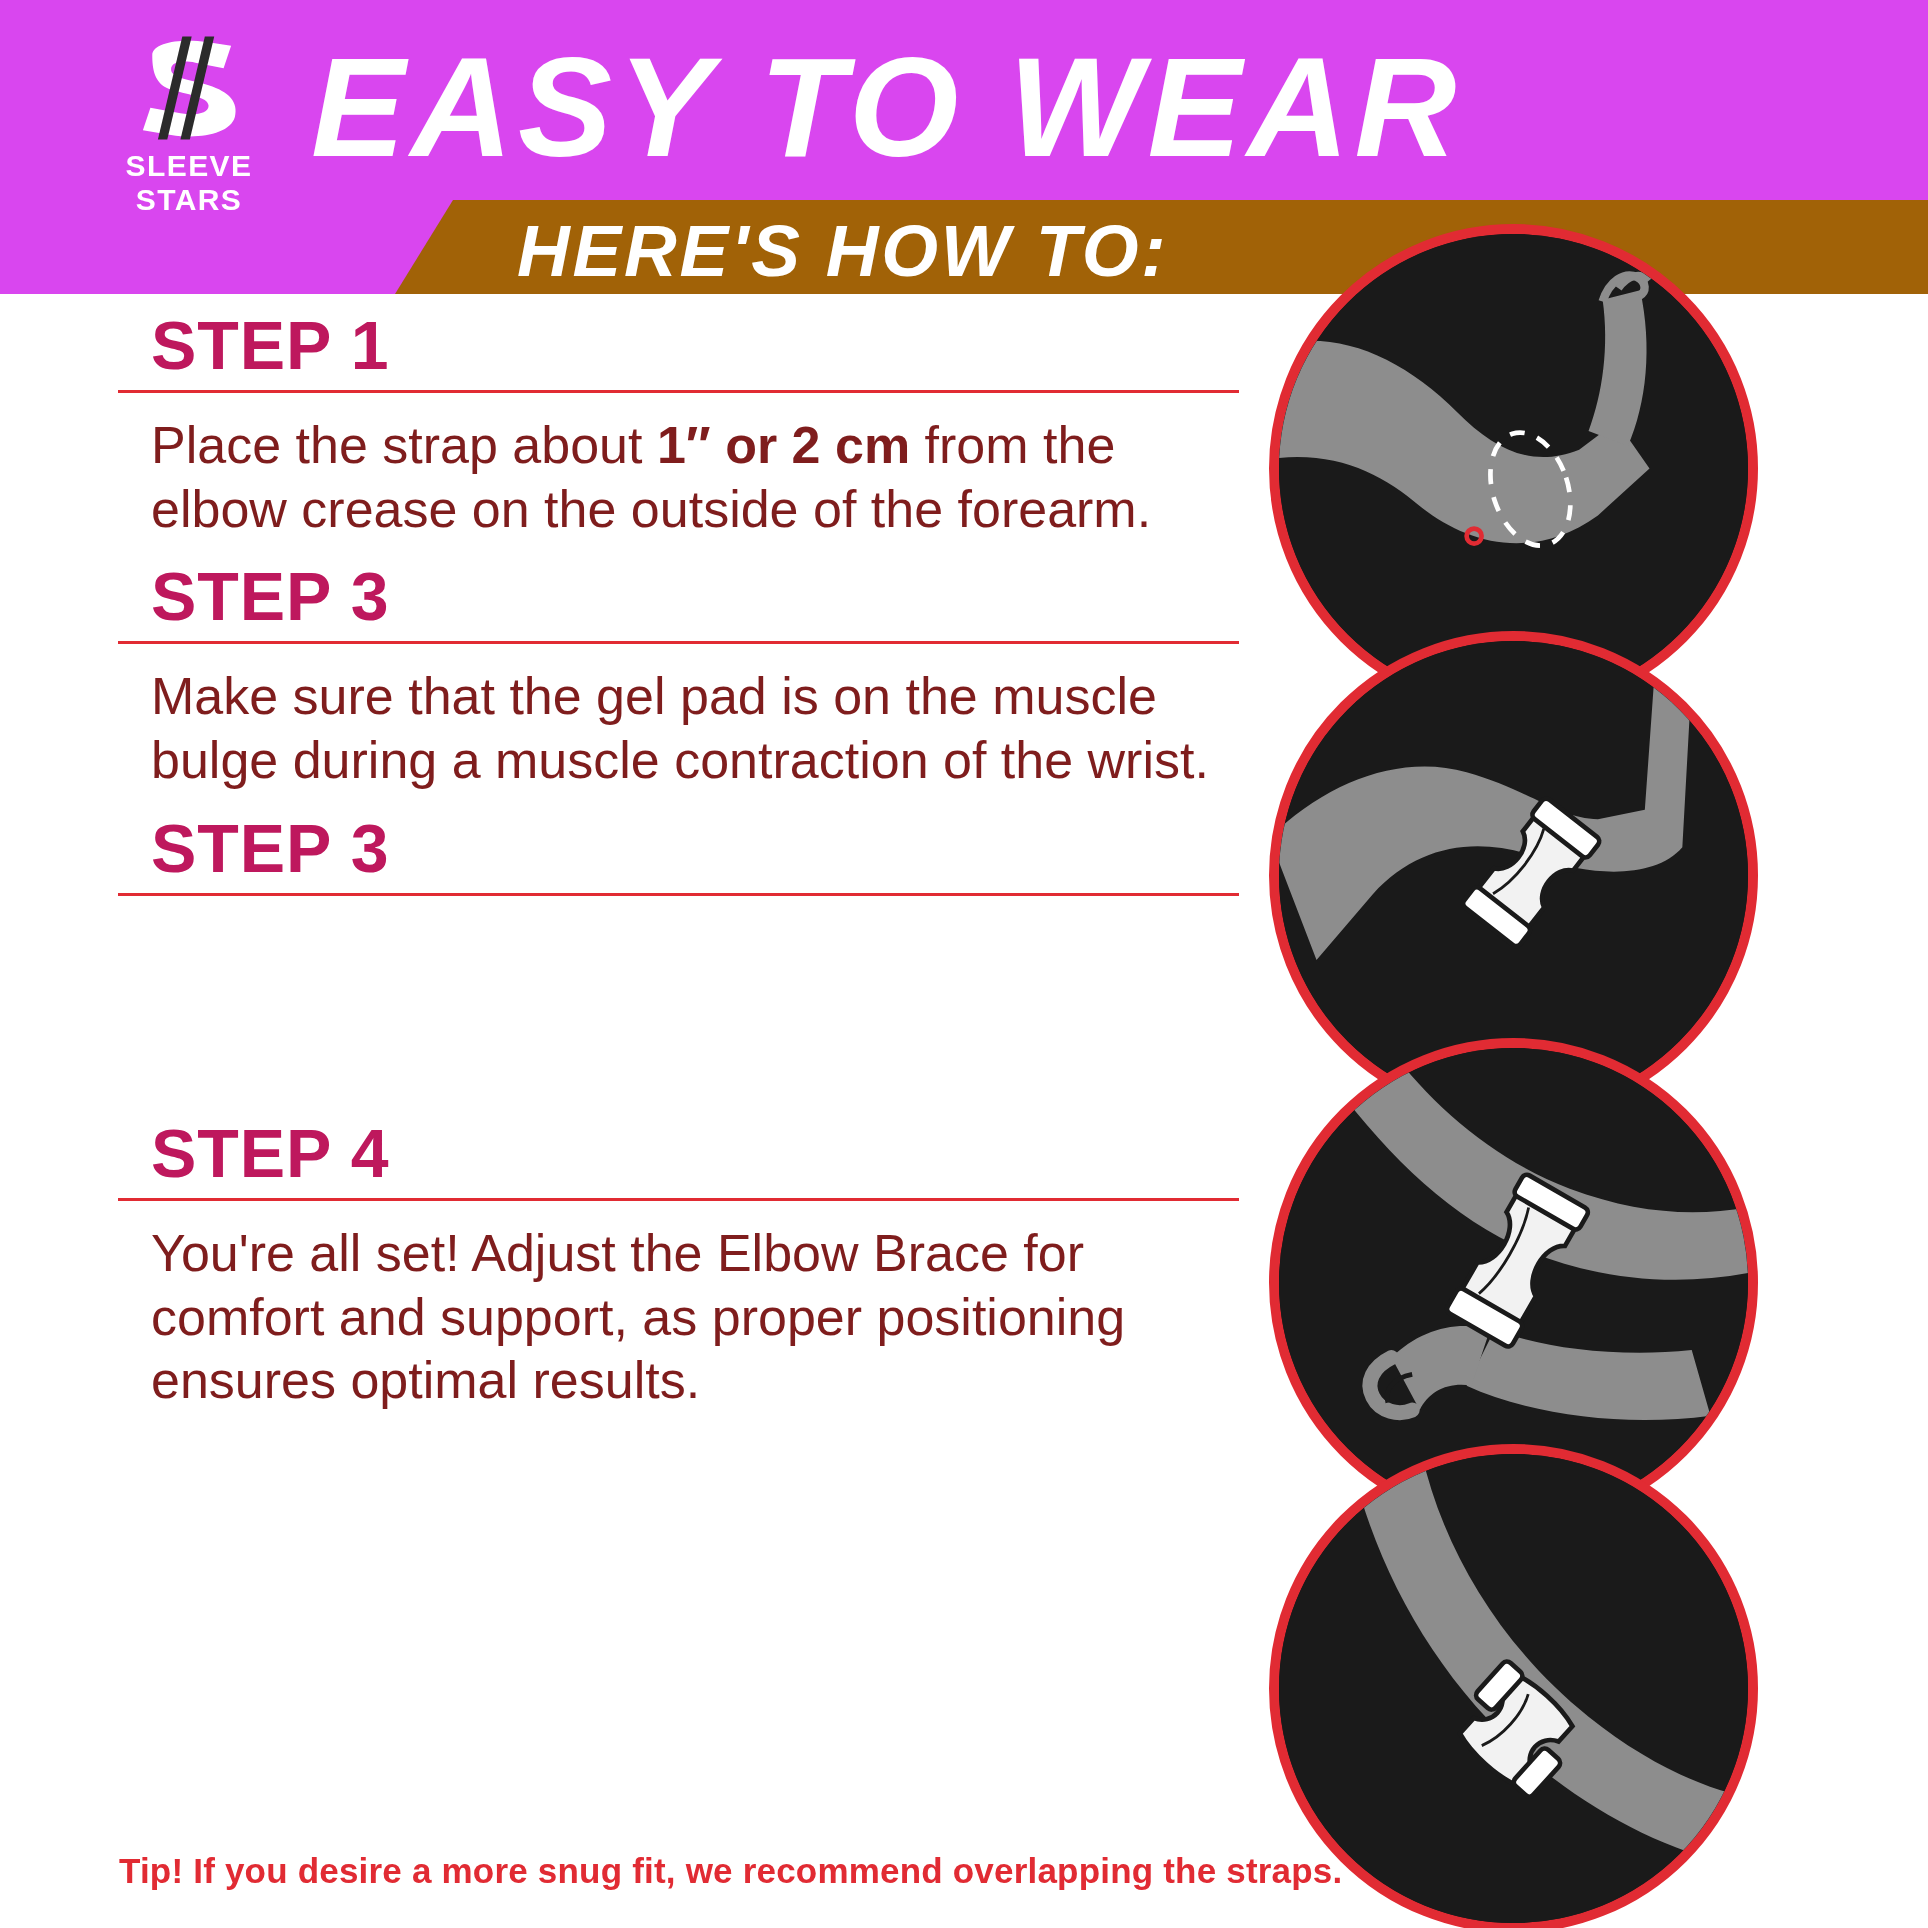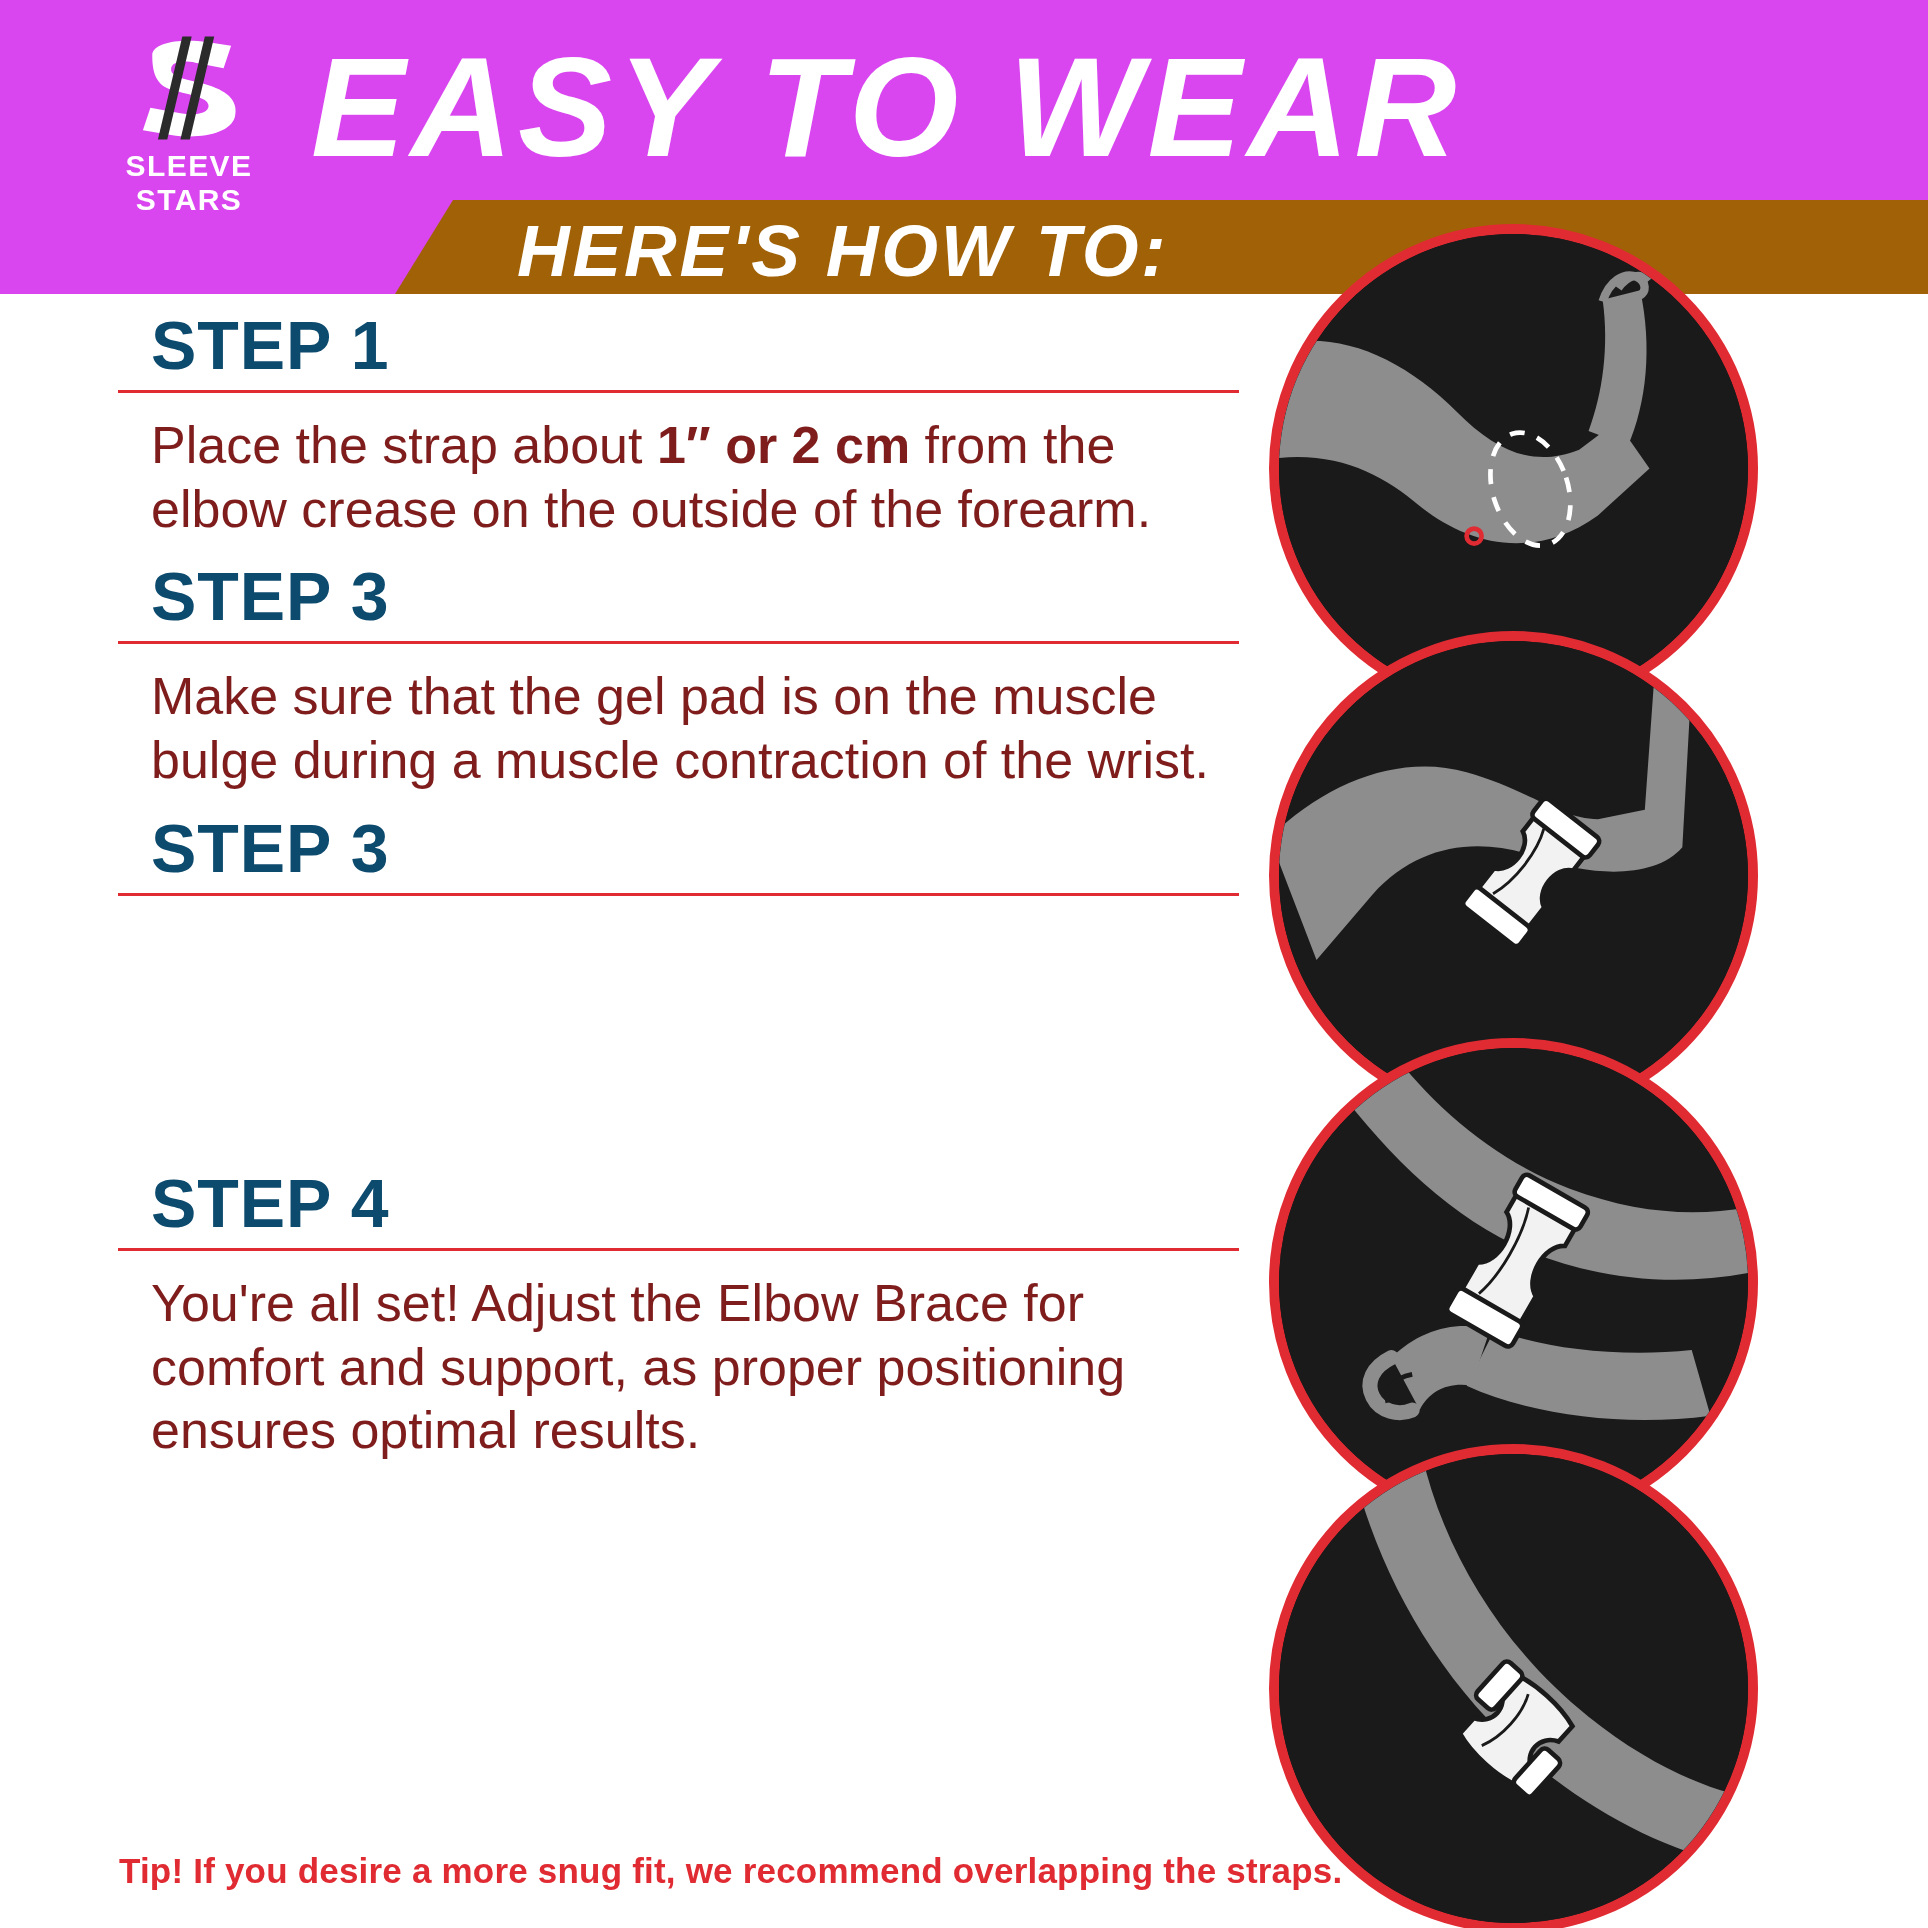--- a/index.html
+++ b/index.html
@@ -94,21 +94,21 @@
     height: 1507px;
   }
   .step {
     position: absolute;
     left: 151px;
     width: 1092px;
   }
   .step-title {
     font-size: 68px;
     font-weight: bold;
-    color: #0c4a6e;
+    color: #be185d;
     line-height: 1;
     margin: 0 0 11.3px 0;
     letter-spacing: 0.9px;
   }
   .step-rule {
     width: 1121px;
     height: 2.8px;
     background: #e12b33;
     margin-left: -33px;
     margin-bottom: 21px;
@@ -116,21 +116,21 @@
   .step-body {
     font-size: 52px;
     line-height: 1.22;
     color: #7f1d1d;
   }
   .step-body b { font-weight: bold; }
 
   #step-1 { top: 17px; }
   #step-2 { top: 268px; }
   #step-3 { top: 520px; }
-  #step-4 { top: 875px; }
+  #step-4 { top: 825px; }
 
   .tip {
     position: absolute;
     left: 119px;
     top: 1851px;
     font-size: 35px;
     font-weight: bold;
     color: #e12b33;
     letter-spacing: 0.2px;
   }

